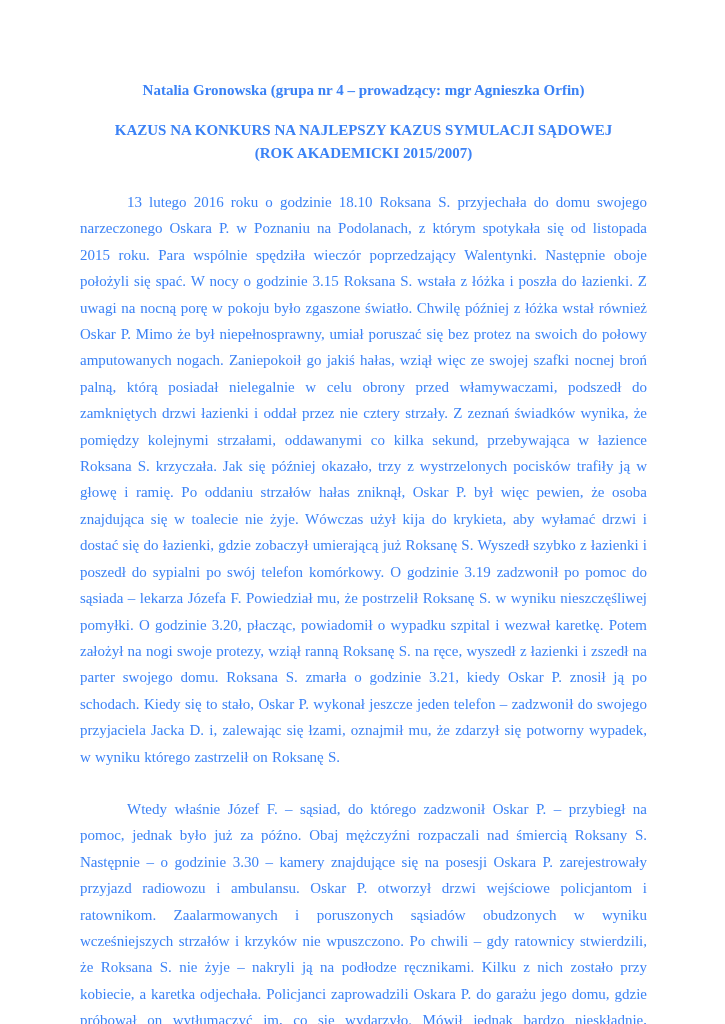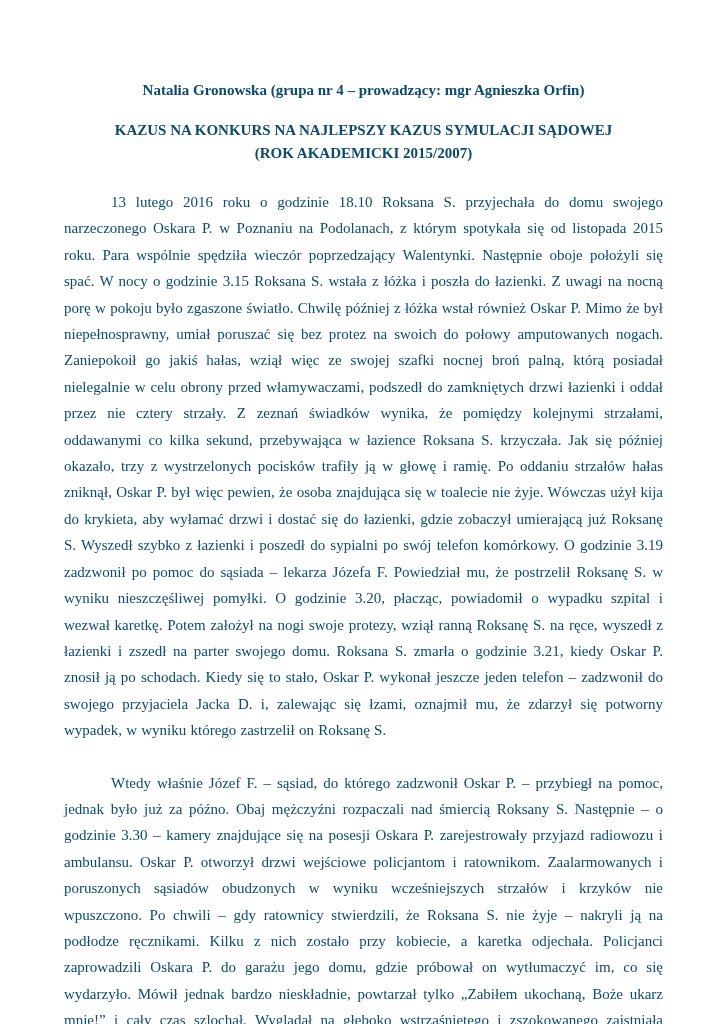--- a/index.html
+++ b/index.html
@@ -6,21 +6,21 @@
     margin: 0;
     padding: 0;
     background: #ffffff;
   }
   .page {
     position: relative;
     width: 725px;
     height: 1024px;
     box-sizing: border-box;
     background: #ffffff;
-    color: #0c4a6e;
+    color: #3b82f6;
     font-family: "Liberation Serif", "DejaVu Serif", serif;
     padding: 80px 62px 0 64px;
     overflow: hidden;
   }
   .author-line {
     font-size: 15px;
     font-weight: bold;
     text-align: center;
     line-height: 21px;
     margin: 0 0 19px 0;
@@ -30,21 +30,21 @@
     font-weight: bold;
     text-align: center;
     line-height: 21px;
     margin: 2px;
   }
   .body-para {
     font-size: 15px;
     line-height: 26.4px;
     text-align: justify;
     text-indent: 47px;
-    margin: 0;
+    margin: 16px;
     word-spacing: 0.5px;
   }
   .body-para.first {
     margin-top: 25px;
   }
   .body-para + .body-para {
     margin-top: 26px;
   }
 </style>
 </head>

